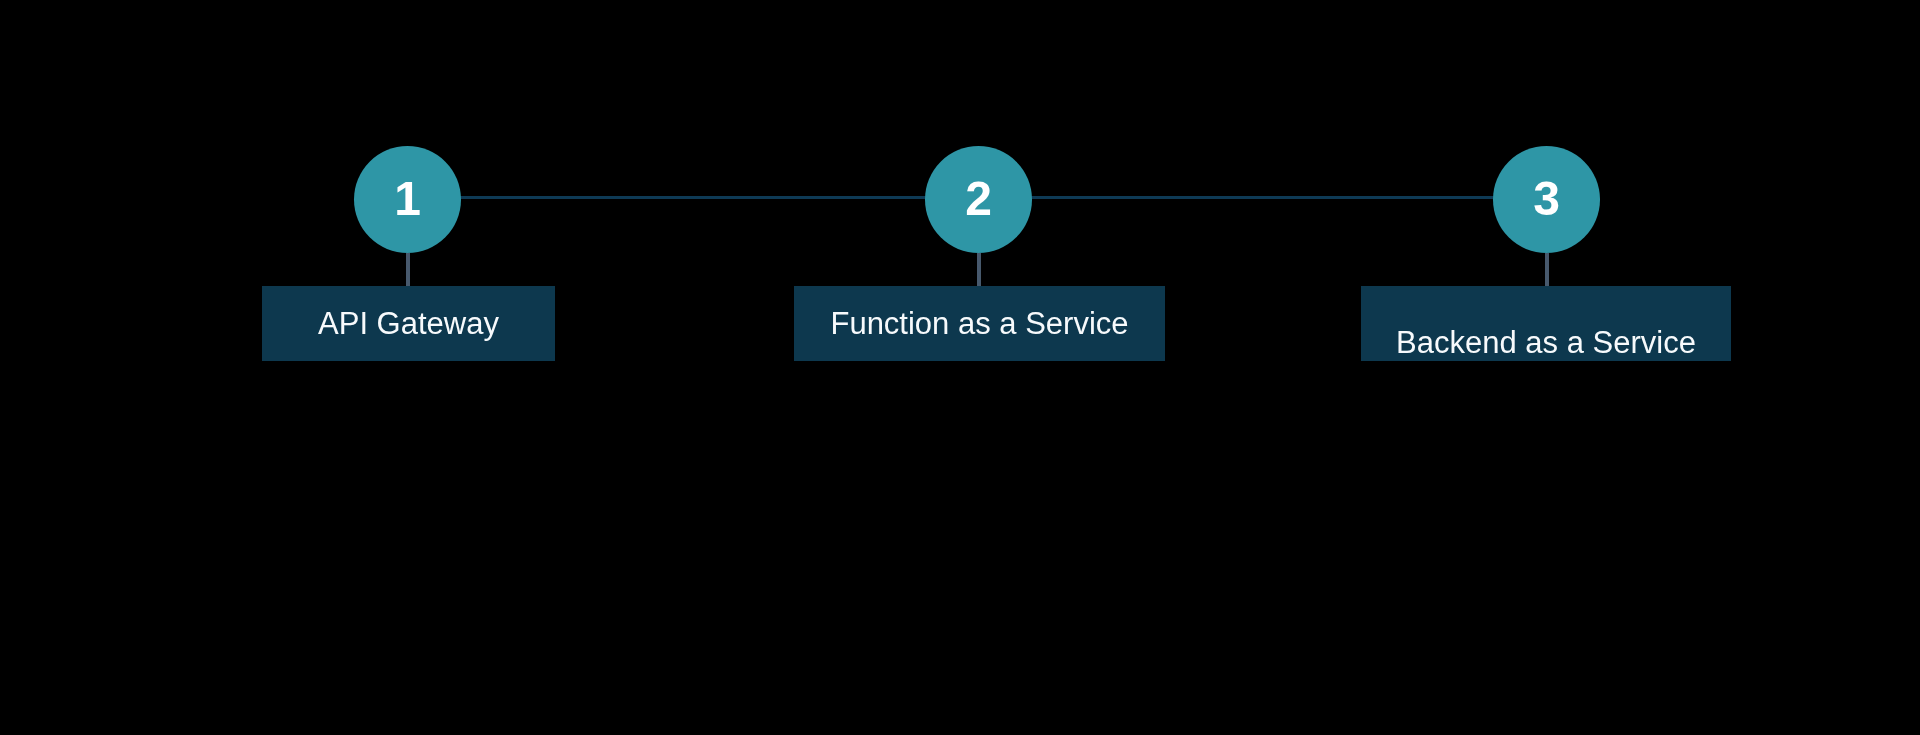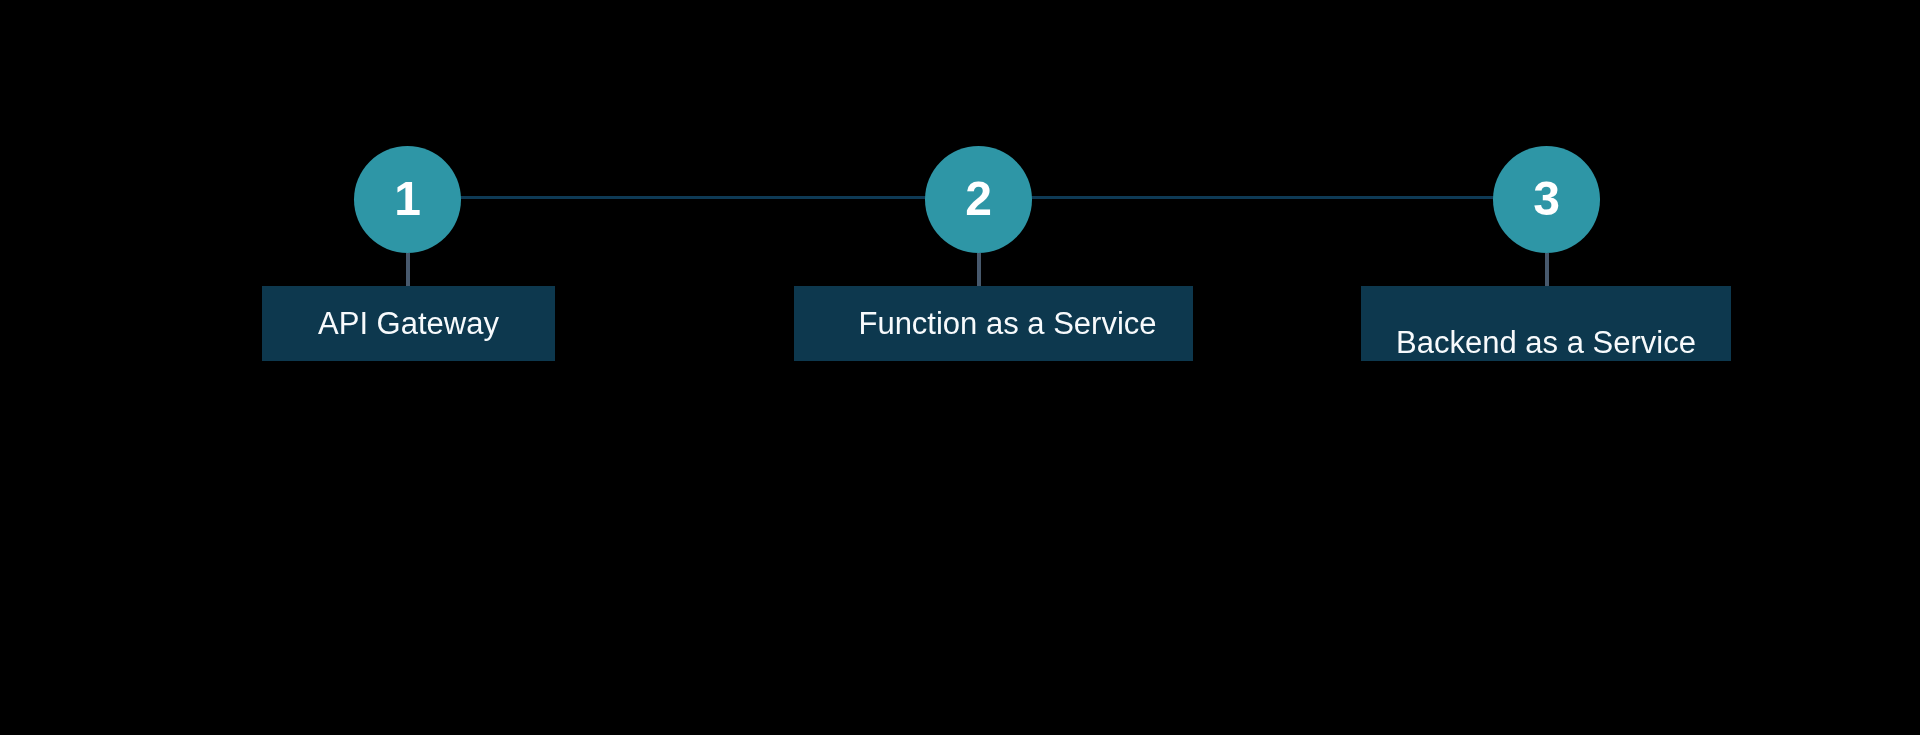--- a/index.html
+++ b/index.html
@@ -71,21 +71,21 @@
     white-space: nowrap;
   }
   
   #circle-1 { left: 354px; }
   #circle-2 { left: 925px; }
   #circle-3 { left: 1493px; }
   #vline-1 { left: 406px; }
   #vline-2 { left: 977px; }
   #vline-3 { left: 1545px; }
   #box-1 { left: 262px;  width: 293px; }
-  #box-2 { left: 794px;  width: 371px; padding-left: 28px; }
+  #box-2 { left: 794px;  width: 371px; }
   #box-3 { left: 1361px; width: 370px; align-items: flex-end; }
 </style>
 </head>
 <body>
 
 <div class="stage">
 
   <div class="hline" id="hline-1"></div>
   <div class="hline" id="hline-2"></div>
 

